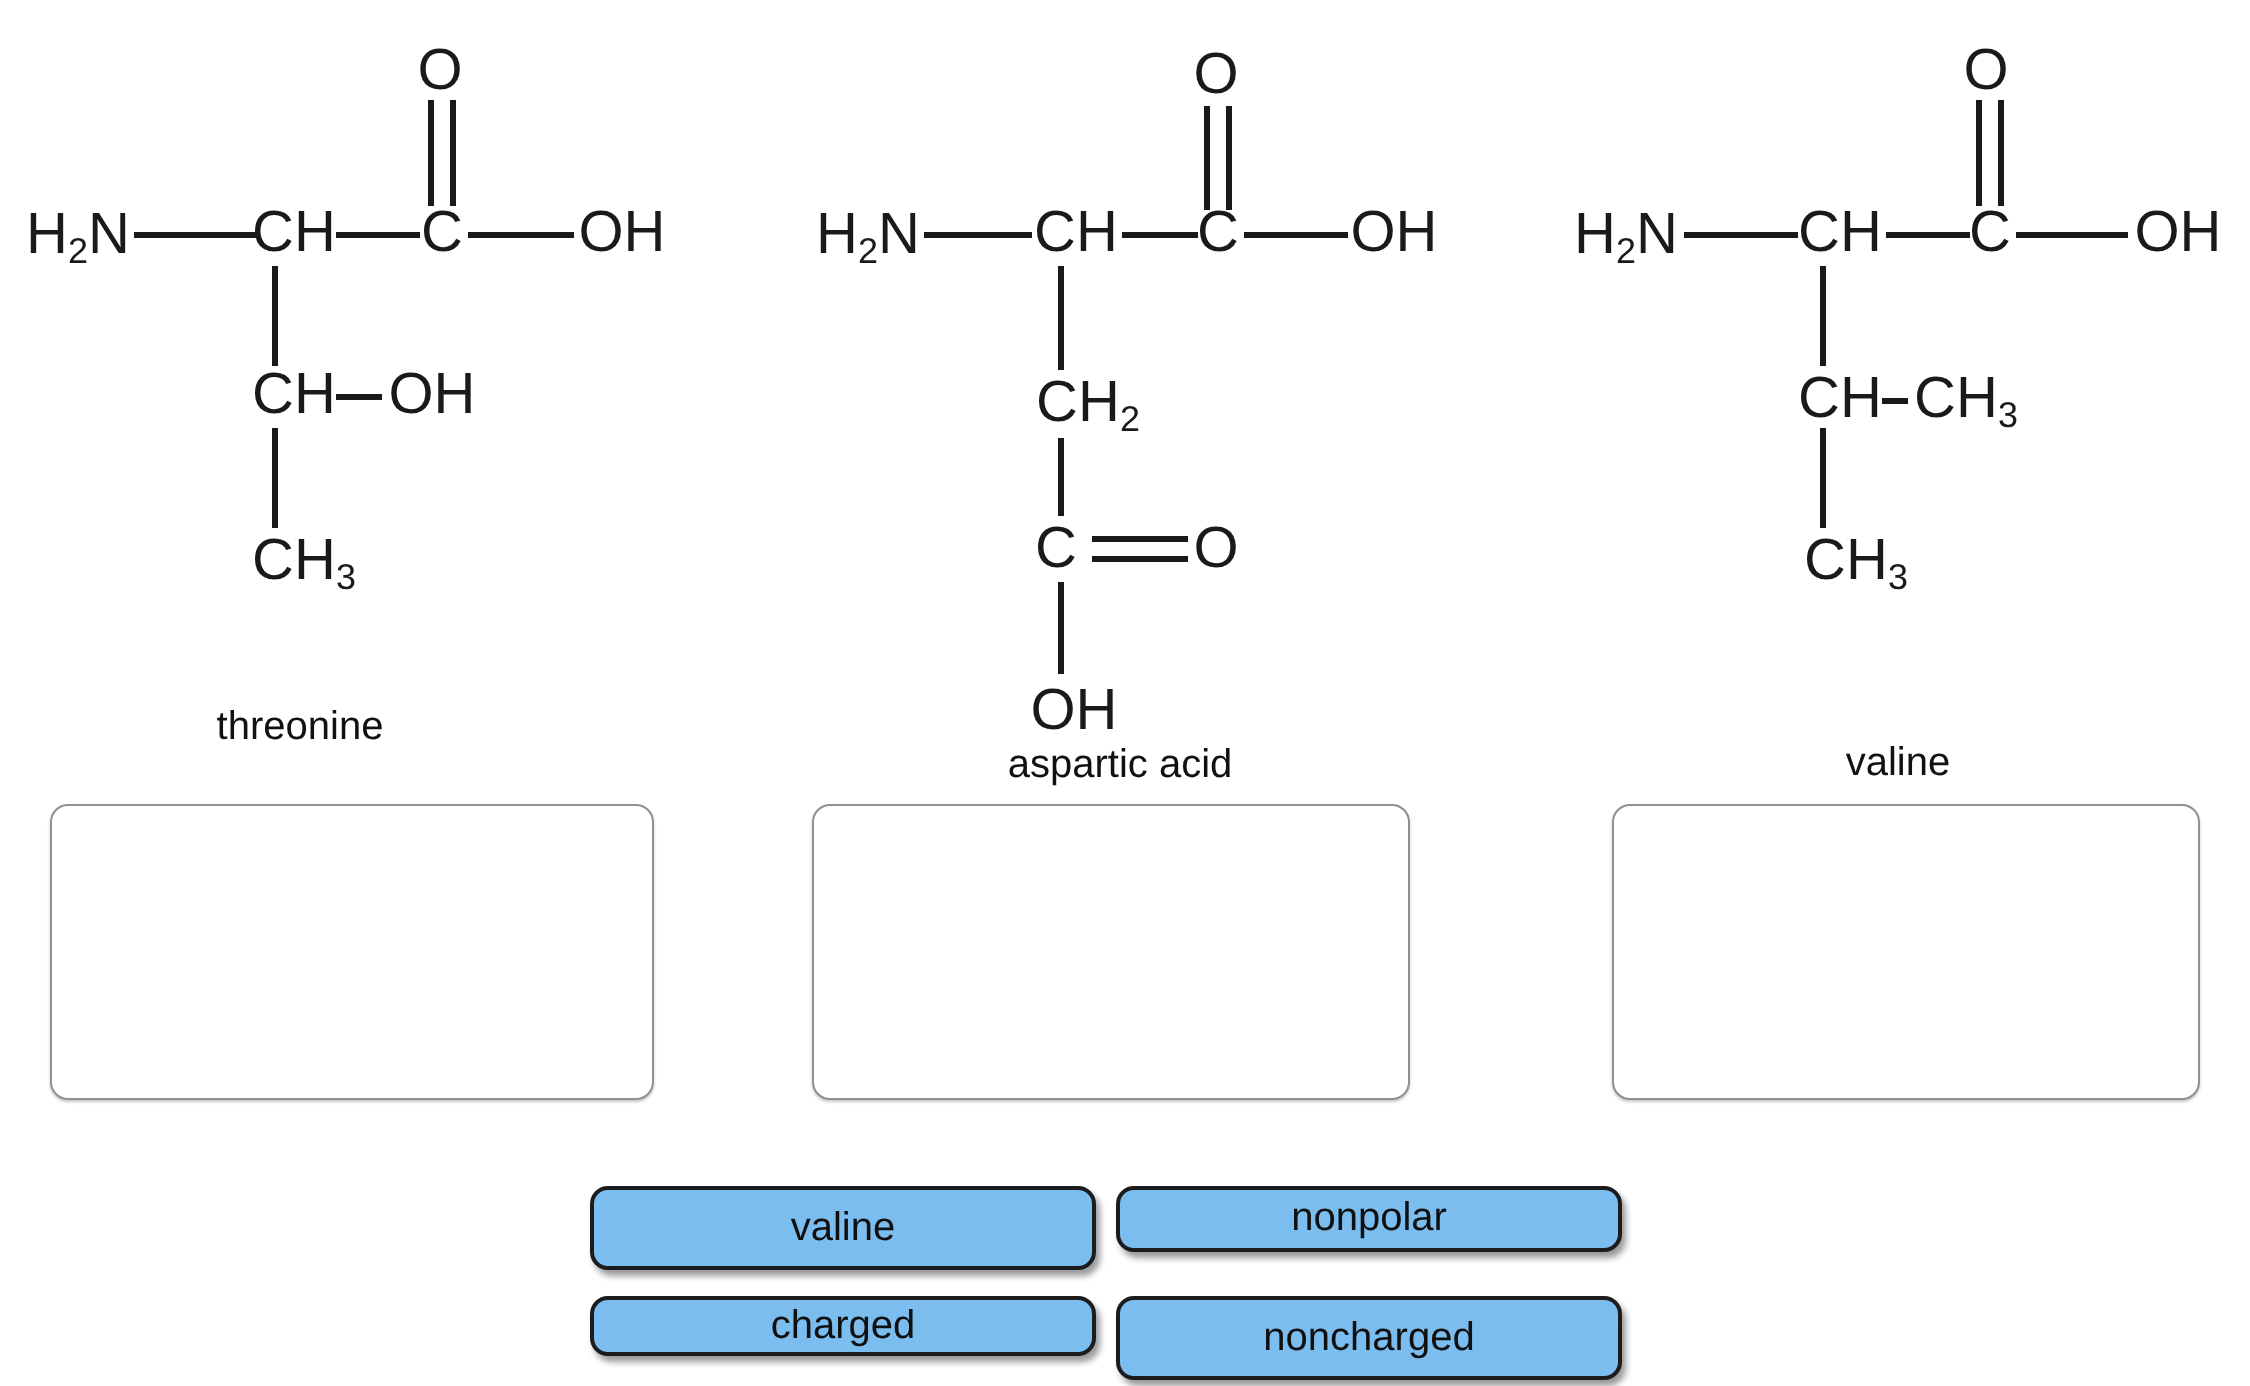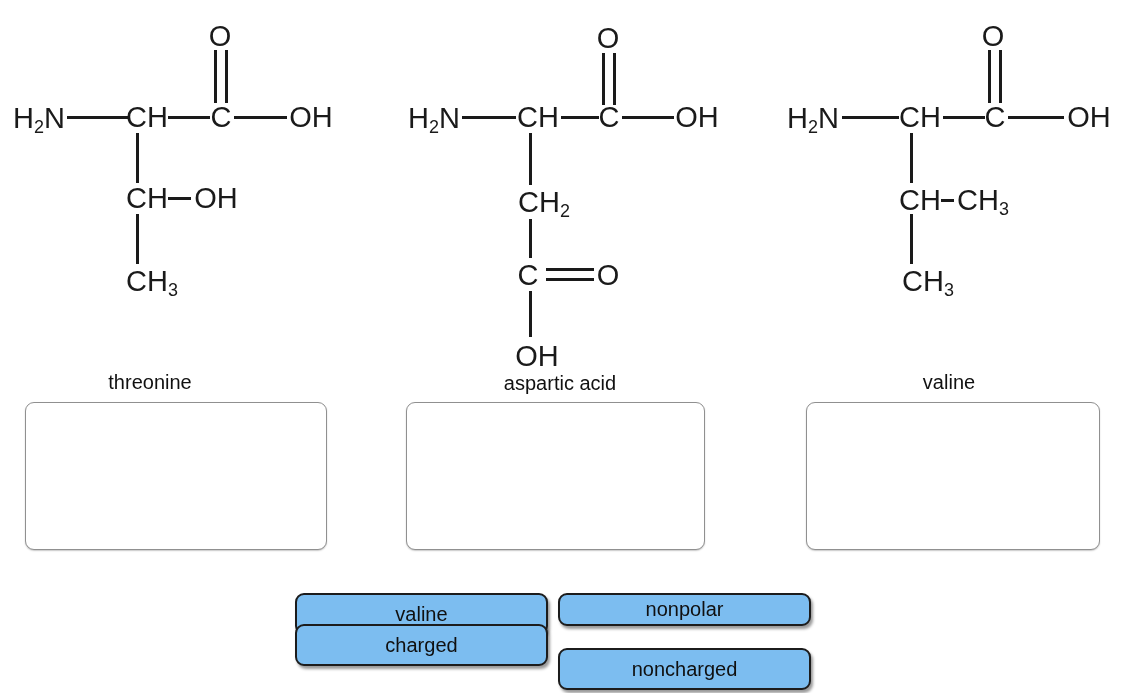--- a/index.html
+++ b/index.html
@@ -74,21 +74,21 @@
         <div class="bond" style="left: 168px; top: 196.5px; width: 23px; height: 3px;"></div>
         <div class="bond" style="left: 135.5px; top: 214px; width: 3px; height: 50px;"></div>
         <div class="atom" style="left: 220px; top: 36px;">O</div>
         <div class="atom" style="left: 39px; top: 118px;">H<sub>2</sub>N</div>
         <div class="atom" style="left: 147px; top: 117px;">CH</div>
         <div class="atom" style="left: 221px; top: 117px;">C</div>
         <div class="atom" style="left: 311px; top: 117px;">OH</div>
         <div class="atom" style="left: 147px; top: 198px;">CH</div>
         <div class="atom" style="left: 216px; top: 198px;">OH</div>
         <div class="atom" style="left: 152px; top: 281px;">CH<sub>3</sub></div>
-        <div class="mol-label" style="left: 150px; top: 382px; text-align: right;">threonine</div>
+        <div class="mol-label" style="left: 150px; top: 364px; text-align: right;">threonine</div>
       </div>
       <div class="molecule">
         <div class="bond" style="left: 462px; top: 115.5px; width: 54px; height: 3px;"></div>
         <div class="bond" style="left: 561px; top: 115.5px; width: 38px; height: 3px;"></div>
         <div class="bond" style="left: 622px; top: 115.5px; width: 52px; height: 3px;"></div>
         <div class="bond" style="left: 601.5px; top: 53px; width: 3px; height: 52px;"></div>
         <div class="bond" style="left: 612.5px; top: 53px; width: 3px; height: 52px;"></div>
         <div class="bond" style="left: 528.5px; top: 133px; width: 3px; height: 52px;"></div>
         <div class="bond" style="left: 528.5px; top: 219px; width: 3px; height: 39px;"></div>
         <div class="bond" style="left: 546px; top: 267.5px; width: 48px; height: 3px;"></div>
@@ -126,16 +126,16 @@
       </div>
     </div>
   <div id="dropbox-layer">
       <div class="drop-box" style="left: 25px; top: 402px; width: 302px; height: 148px;"></div>
       <div class="drop-box" style="left: 406px; top: 402px; width: 299px; height: 148px;"></div>
       <div class="drop-box" style="left: 806px; top: 402px; width: 294px; height: 148px;"></div>
     </div>
   <div id="bank-layer">
       <div class="choice-button" style="left: 295px; top: 593px; width: 253px; height: 42px;">valine</div>
       <div class="choice-button" style="left: 558px; top: 593px; width: 253px; height: 33px;">nonpolar</div>
-      <div class="choice-button" style="left: 295px; top: 624px; width: 253px; height: 42px;">charged</div>
+      <div class="choice-button" style="left: 295px; top: 648px; width: 253px; height: 30px;">charged</div>
       <div class="choice-button" style="left: 558px; top: 648px; width: 253px; height: 42px; text-align: right;">noncharged</div>
     </div>
 </div>
 
 </body></html>

